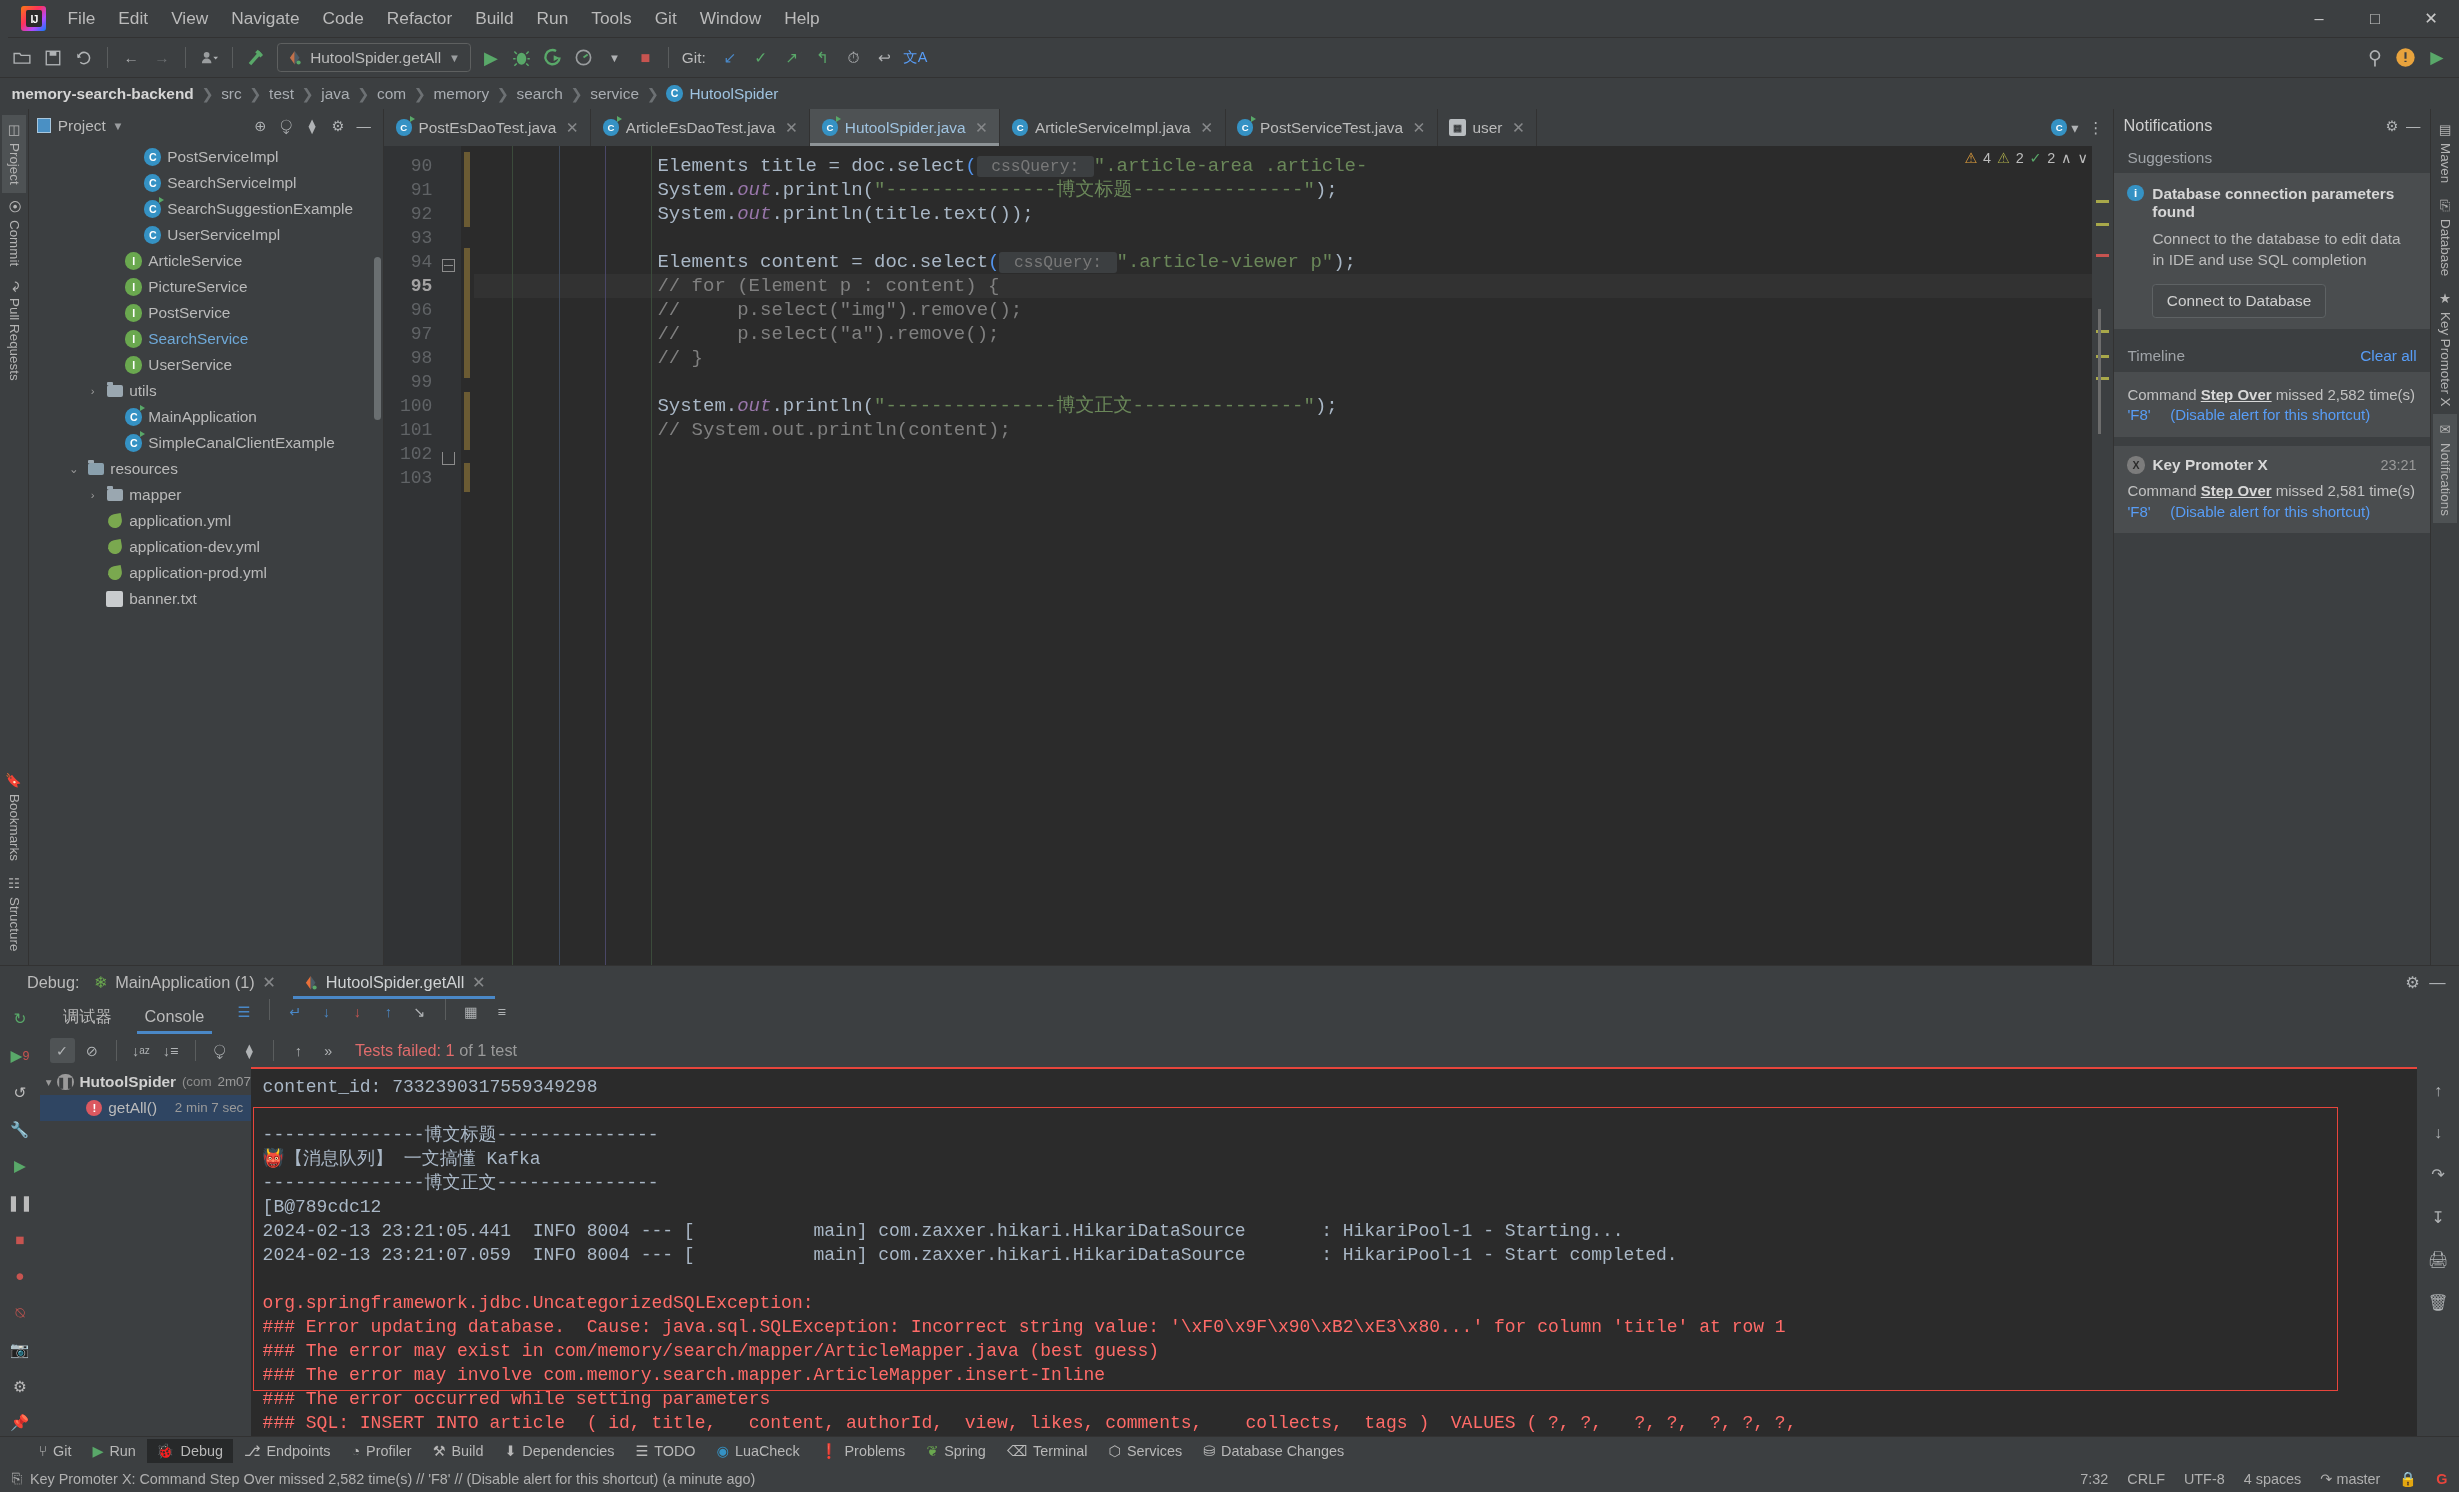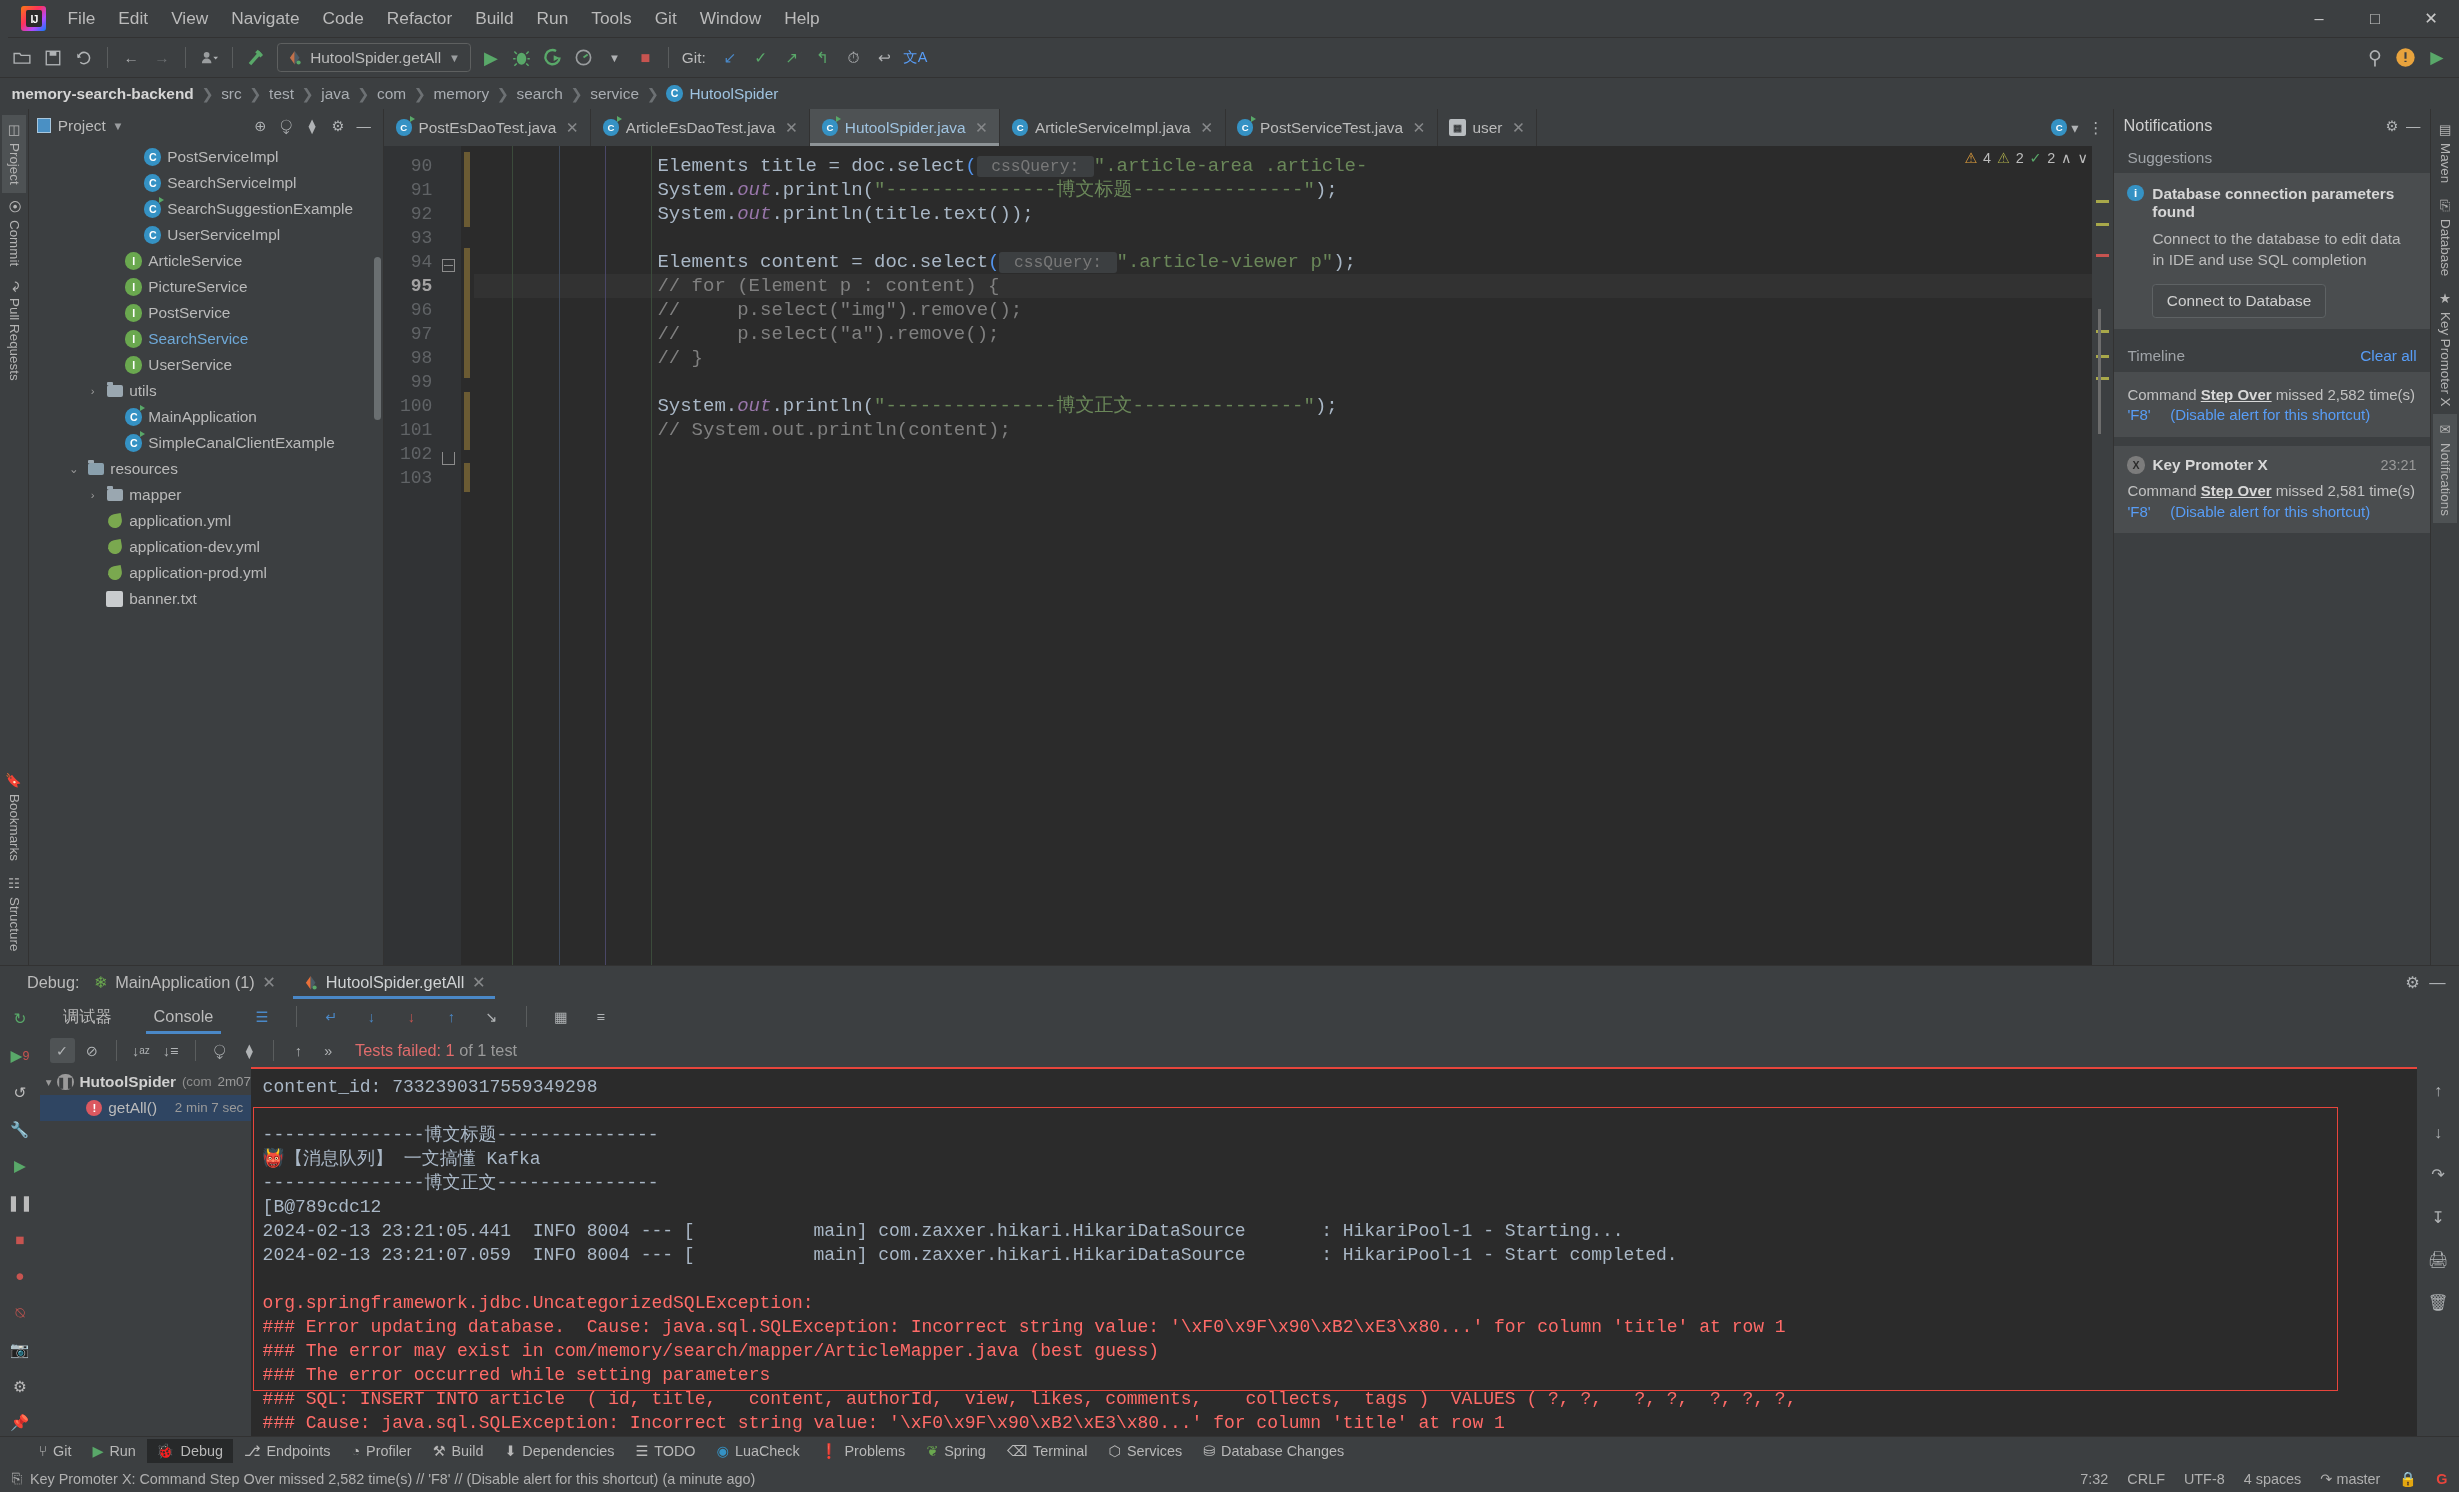--- a/index.html
+++ b/index.html
@@ -205,21 +205,21 @@
   .dbg-tab.active { color:#cfd2d4; }
   .dbg-tab.active::after{content:'';position:absolute;left:3.8px;right:3.8px;bottom:0;height:2.9px;background:#4a88c7;}
   .dbg-tab .x { color:#86888a; }
   .dbg-right-tools { margin-left:auto; display:flex; gap:9.6px; padding-right:13.4px; color:#b0b3b5;}
 
   .dbg-body { flex: 1; display: flex; min-height: 0; }
   .dbg-rail { width: 40px; flex:0 0 40px; background:#3c3f41; display:flex;flex-direction:column;
      align-items:center; padding-top: 7.7px; gap: 11.5px;}
   .dbg-rail .ri { width:27px;height:27px;display:flex;align-items:center;justify-content:center;font-size:15.4px;}
   .dbg-content { flex:1; display:flex; flex-direction:column; min-width:0; min-height:0;}
-  .dbg-subtabs { height: 35px; flex:0 0 35px; display:flex;align-items:center; gap:15px; padding-left: 9.6px;
+  .dbg-subtabs { height: 35px; flex:0 0 35px; display:flex;gap:6px; padding-left: 9.6px;
      font-size:16.3px; color:#bbb;}
   .dbg-subtab { padding: 0 13.4px; height:35px; display:flex;align-items:center; position:relative;}
   .dbg-subtab.active::after{content:'';position:absolute;left:5.8px;right:5.8px;bottom:0;height:2.9px;background:#4a88c7;}
   .dbg-toolrow { height: 33px; flex:0 0 33px; display:flex;align-items:center;gap:4.8px;padding-left:9.6px;
      font-size:15.4px;}
   .ttb { width:25px;height:25px;display:flex;align-items:center;justify-content:center;color:#b0b3b5;
      border-radius:2.9px; font-size:14.4px;}
   .ttb.on { background:#4f5355; }
   .tests-failed { color:#e06c6c; margin-left: 9.6px; font-size:16.3px;}
   .tests-failed .g { color:#9a9a9a; }
@@ -825,20 +825,21 @@
               <div class="con-line">---------------博文标题---------------</div>
               <div class="con-line">👹【消息队列】 一文搞懂 Kafka</div>
               <div class="con-line">---------------博文正文---------------</div>
               <div class="con-line">[B@789cdc12</div>
               <div class="con-line">2024-02-13 23:21:05.441  INFO 8004 --- [           main] com.zaxxer.hikari.HikariDataSource       : HikariPool-1 - Starting...</div>
               <div class="con-line">2024-02-13 23:21:07.059  INFO 8004 --- [           main] com.zaxxer.hikari.HikariDataSource       : HikariPool-1 - Start completed.</div>
               <div class="con-line">&nbsp;</div>
               <div class="con-line con-err">org.springframework.jdbc.UncategorizedSQLException:</div>
               <div class="con-line con-err">### Error updating database.  Cause: java.sql.SQLException: Incorrect string value: '\xF0\x9F\x90\xB2\xE3\x80...' for column 'title' at row 1</div>
               <div class="con-line con-err">### The error may exist in com/memory/search/mapper/ArticleMapper.java (best guess)</div>
+              <div class="con-line con-err">### The error may involve com.memory.search.mapper.ArticleMapper.insert-Inline</div>
               <div class="con-line con-err">### The error occurred while setting parameters</div>
               <div class="con-line con-err">### SQL: INSERT INTO article  ( id, title,   content, authorId,  view, likes, comments,    collects,  tags )  VALUES ( ?, ?,   ?, ?,  ?, ?, ?,</div>
               <div class="con-line con-err">### Cause: java.sql.SQLException: Incorrect string value: '\xF0\x9F\x90\xB2\xE3\x80...' for column 'title' at row 1</div>
             </div>
 
           <div class="console-right">
             <div class="ri">↑</div>
             <div class="ri">↓</div>
             <div class="ri">↷</div>
             <div class="ri">↧</div>

